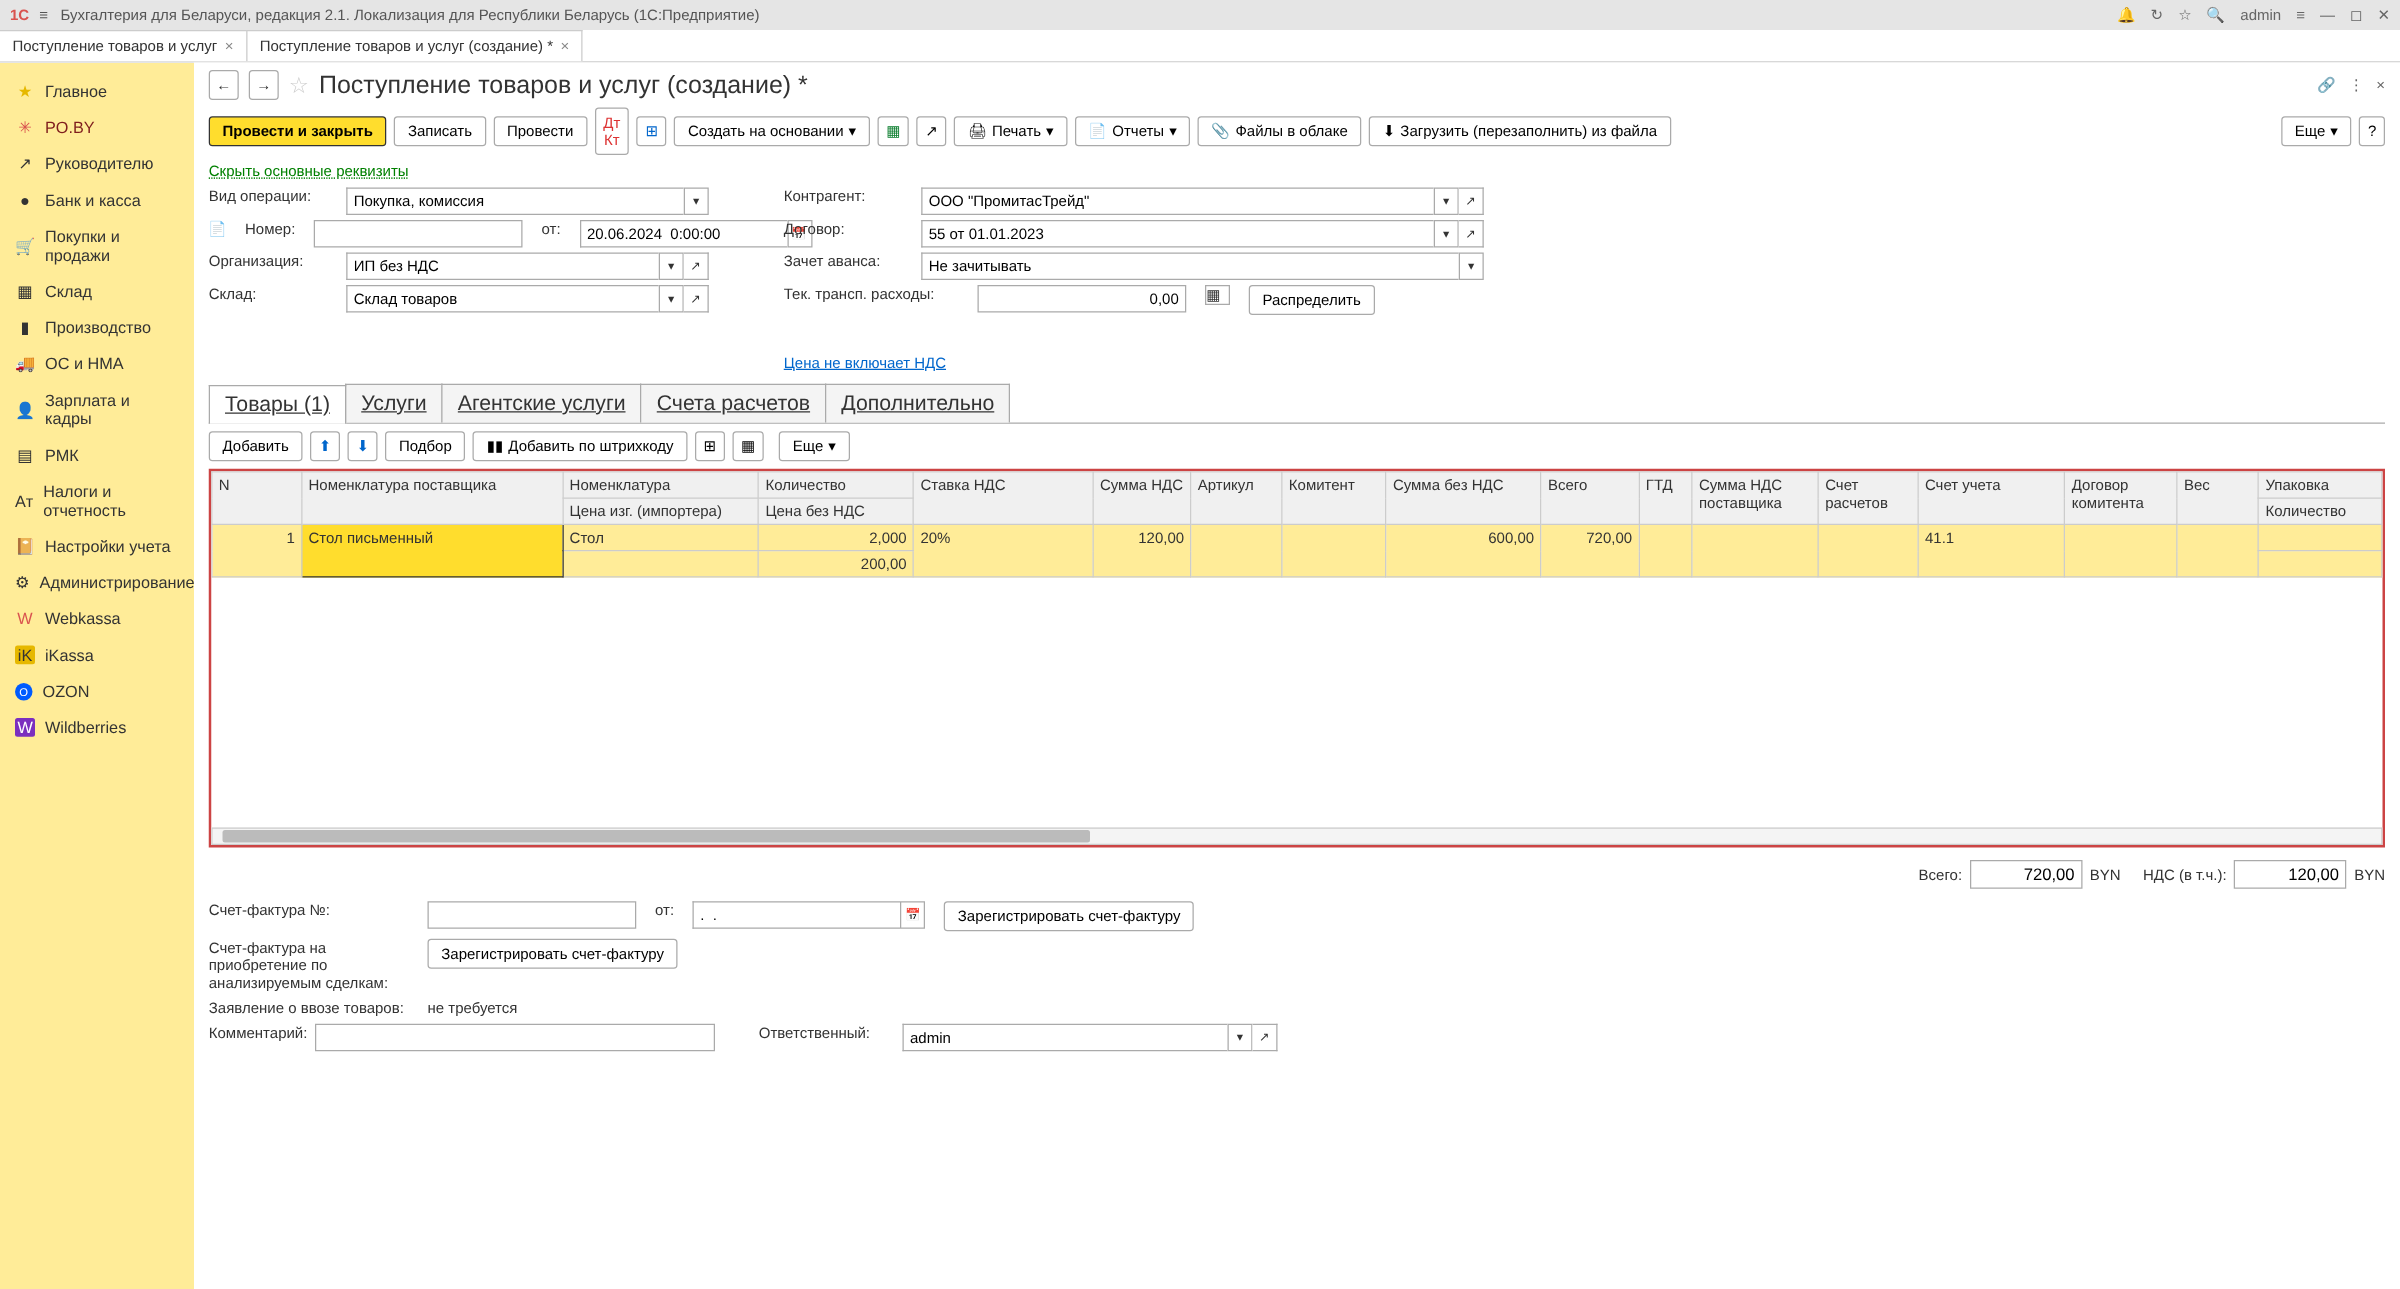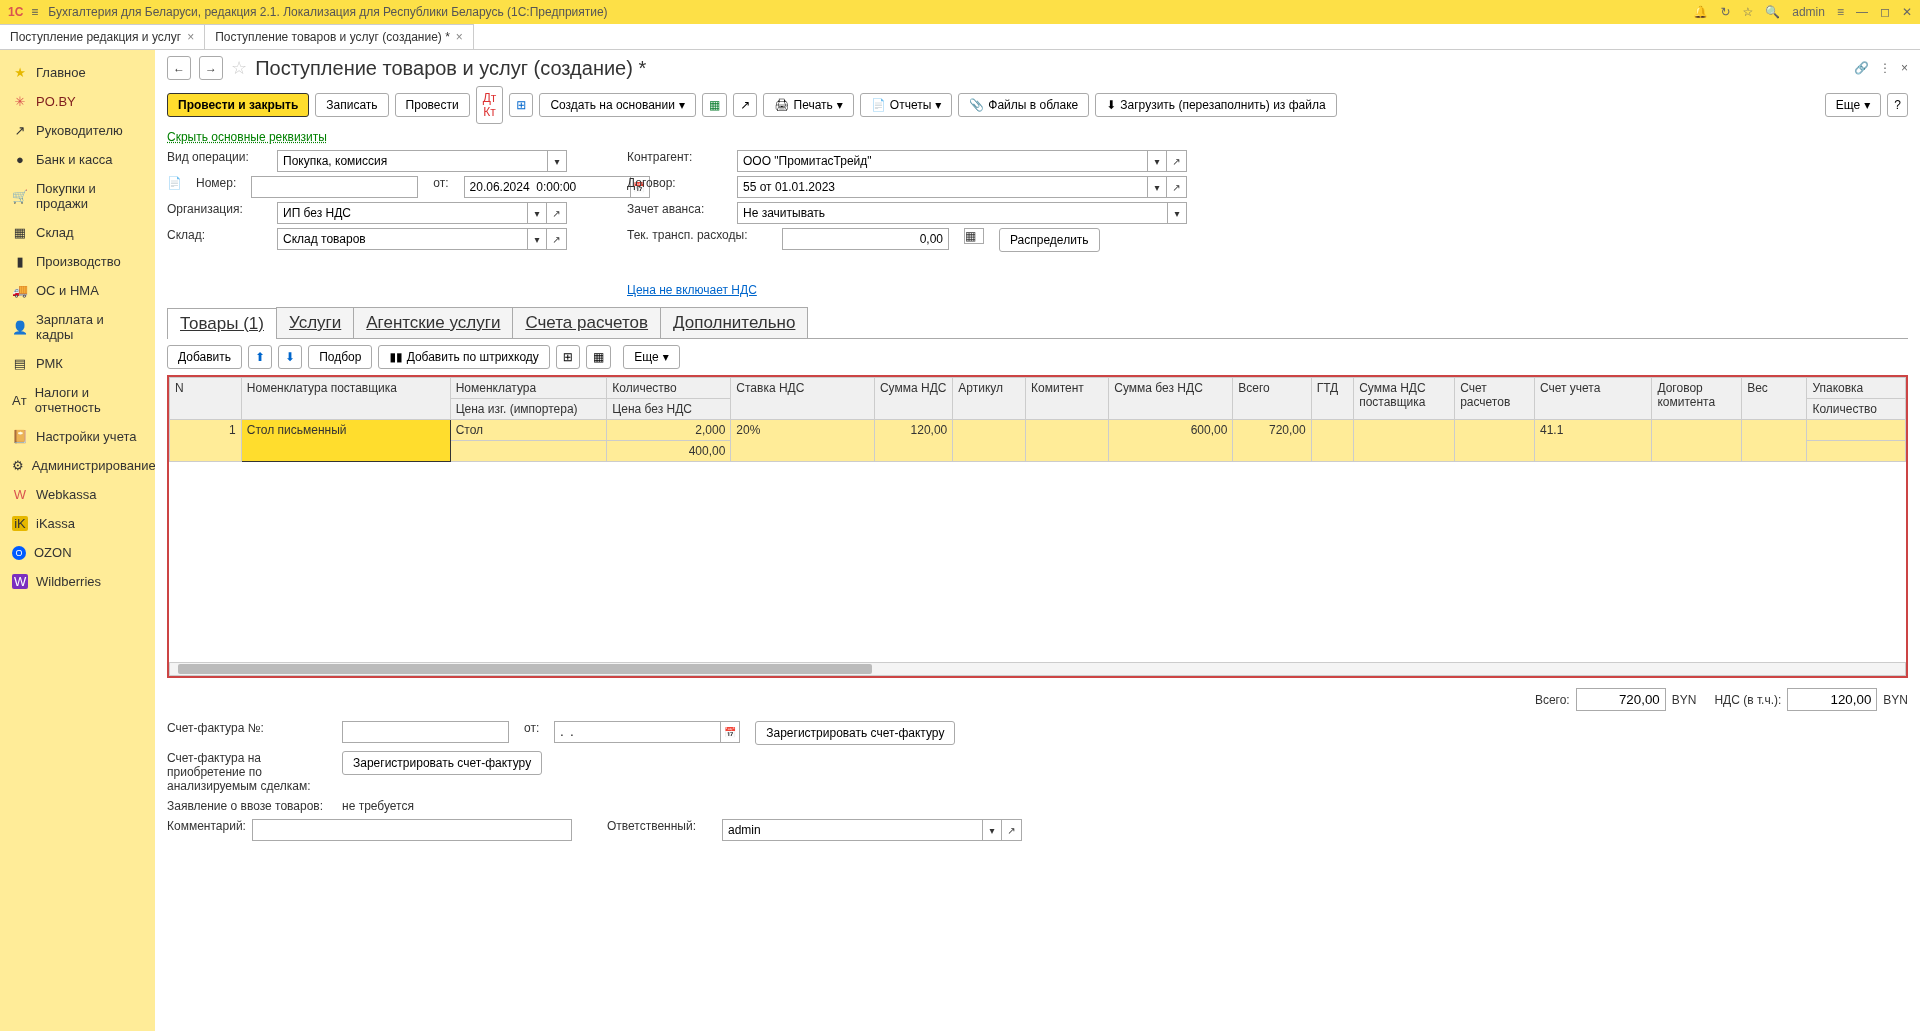--- a/index.html
+++ b/index.html
@@ -1,17 +1,17 @@
 <!DOCTYPE html>
 <html><head>
 <meta charset="utf-8">
 <style>
 * { box-sizing: border-box; margin: 0; padding: 0; }
 body { font-family: Arial, sans-serif; font-size: 12px; background: #fff; color: #333; overflow: hidden; }
-.titlebar { height: 24px; background: #fde047; display: flex; align-items: center; padding: 0 8px; font-size: 12px; color: #555; }
+.titlebar { height: 24px; background: #e5e5e5; display: flex; align-items: center; padding: 0 8px; font-size: 12px; color: #555; }
 .titlebar .logo { font-weight: bold; color: #d9534f; margin-right: 8px; }
 .titlebar .hamburger { margin-right: 10px; cursor: pointer; }
 .titlebar .title { flex: 1; }
 .titlebar .tb-icons { display: flex; gap: 12px; align-items: center; color: #666; }
 .titlebar .tb-icons span { cursor: pointer; }
 .tabbar { height: 26px; background: #fff; border-bottom: 1px solid #ccc; display: flex; align-items: stretch; }
 .tab { padding: 4px 10px; border: 1px solid #ccc; border-bottom: none; background: #fff; display: flex; align-items: center; gap: 6px; margin-right: -1px; cursor: pointer; font-size: 12px; }
 .tab:first-child { border-left: none; }
 .tab .close { color: #888; cursor: pointer; }
 .layout { display: flex; height: calc(100vh - 50px); }
@@ -73,21 +73,21 @@
     <span>admin</span>
     <span>≡</span>
     <span>—</span>
     <span>◻</span>
     <span>✕</span>
   </div>
 </div>
 
 <div class="tabbar">
   <div class="tab">
-    <span>Поступление редакция и услуг</span>
+    <span>Поступление товаров и услуг</span>
     <span class="close">×</span>
   </div>
   <div class="tab">
     <span>Поступление товаров и услуг (создание) *</span>
     <span class="close">×</span>
   </div>
 </div>
 
 <div class="layout">
 
@@ -357,21 +357,21 @@
             <td rowspan="2"></td>
             <td rowspan="2"></td>
             <td rowspan="2"></td>
             <td rowspan="2">41.1</td>
             <td rowspan="2"></td>
             <td rowspan="2"></td>
             <td></td>
           </tr>
           <tr class="row-selected">
             <td></td>
-            <td class="num">400,00</td>
+            <td class="num">200,00</td>
             <td></td>
           </tr>
         </tbody>
       </table>
       <div class="scroll-filler"></div>
       <div class="hscroll">
           <div class="thumb"></div>
         </div>
     </div>
 

